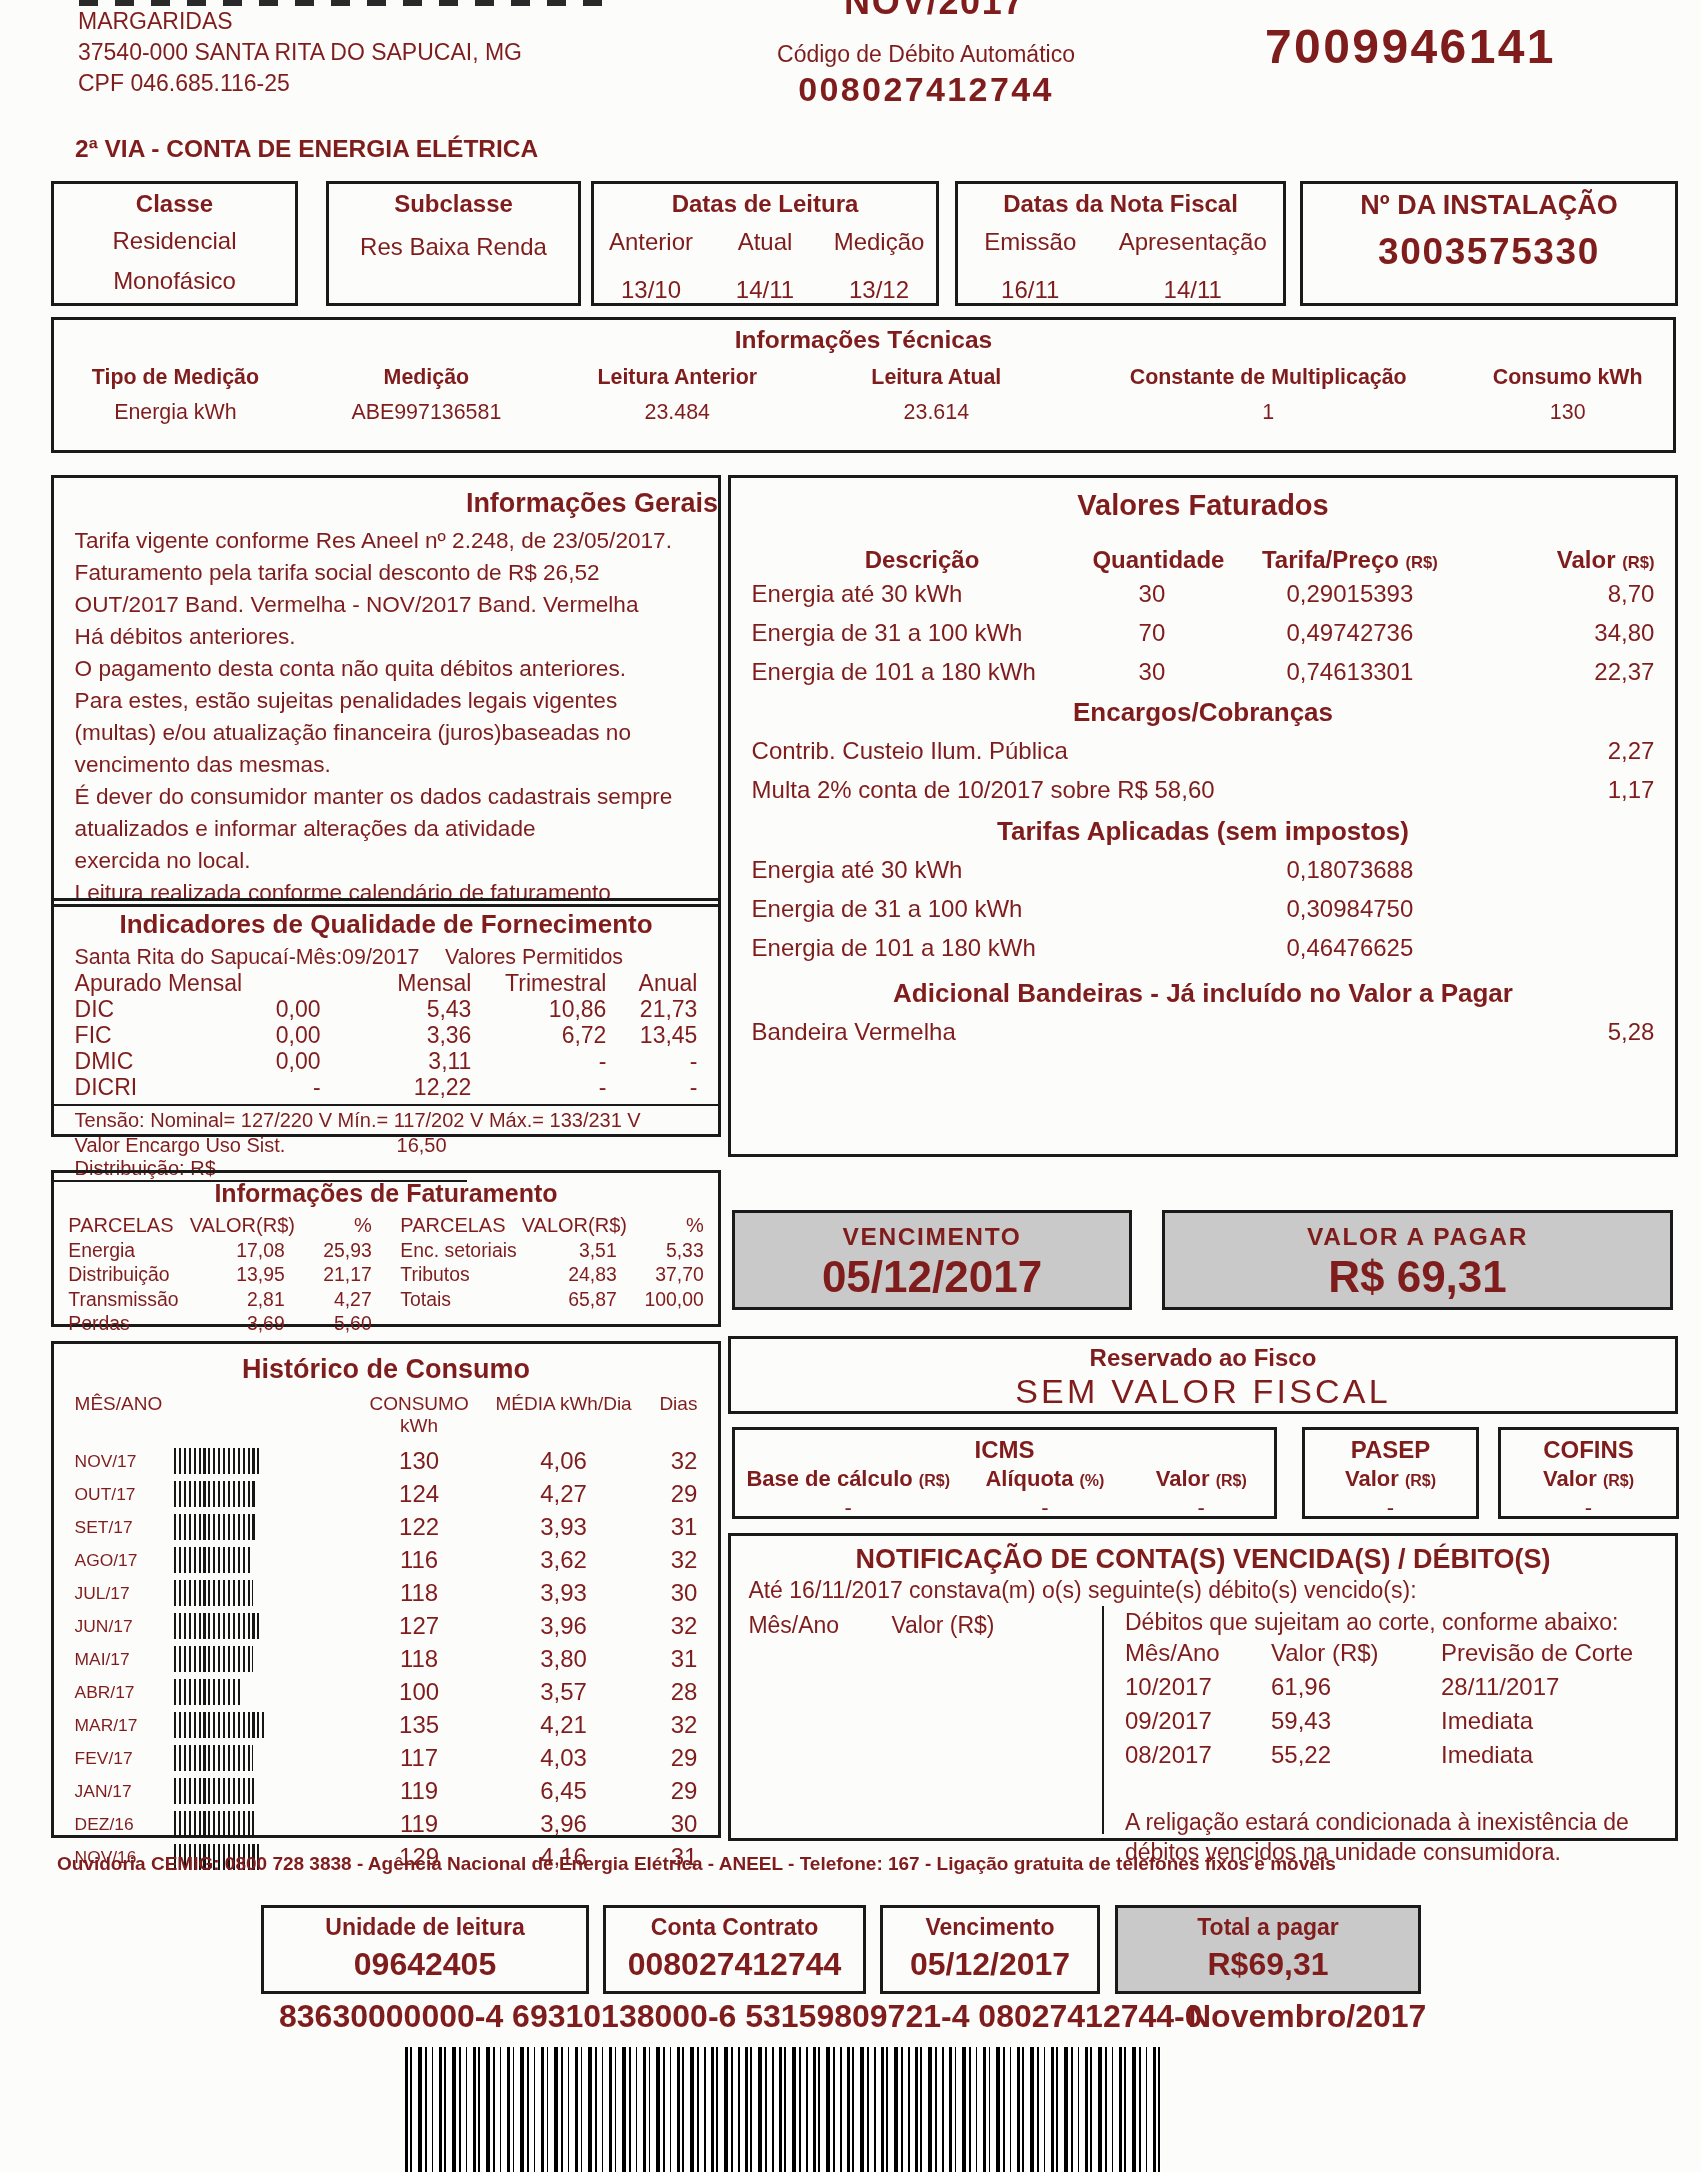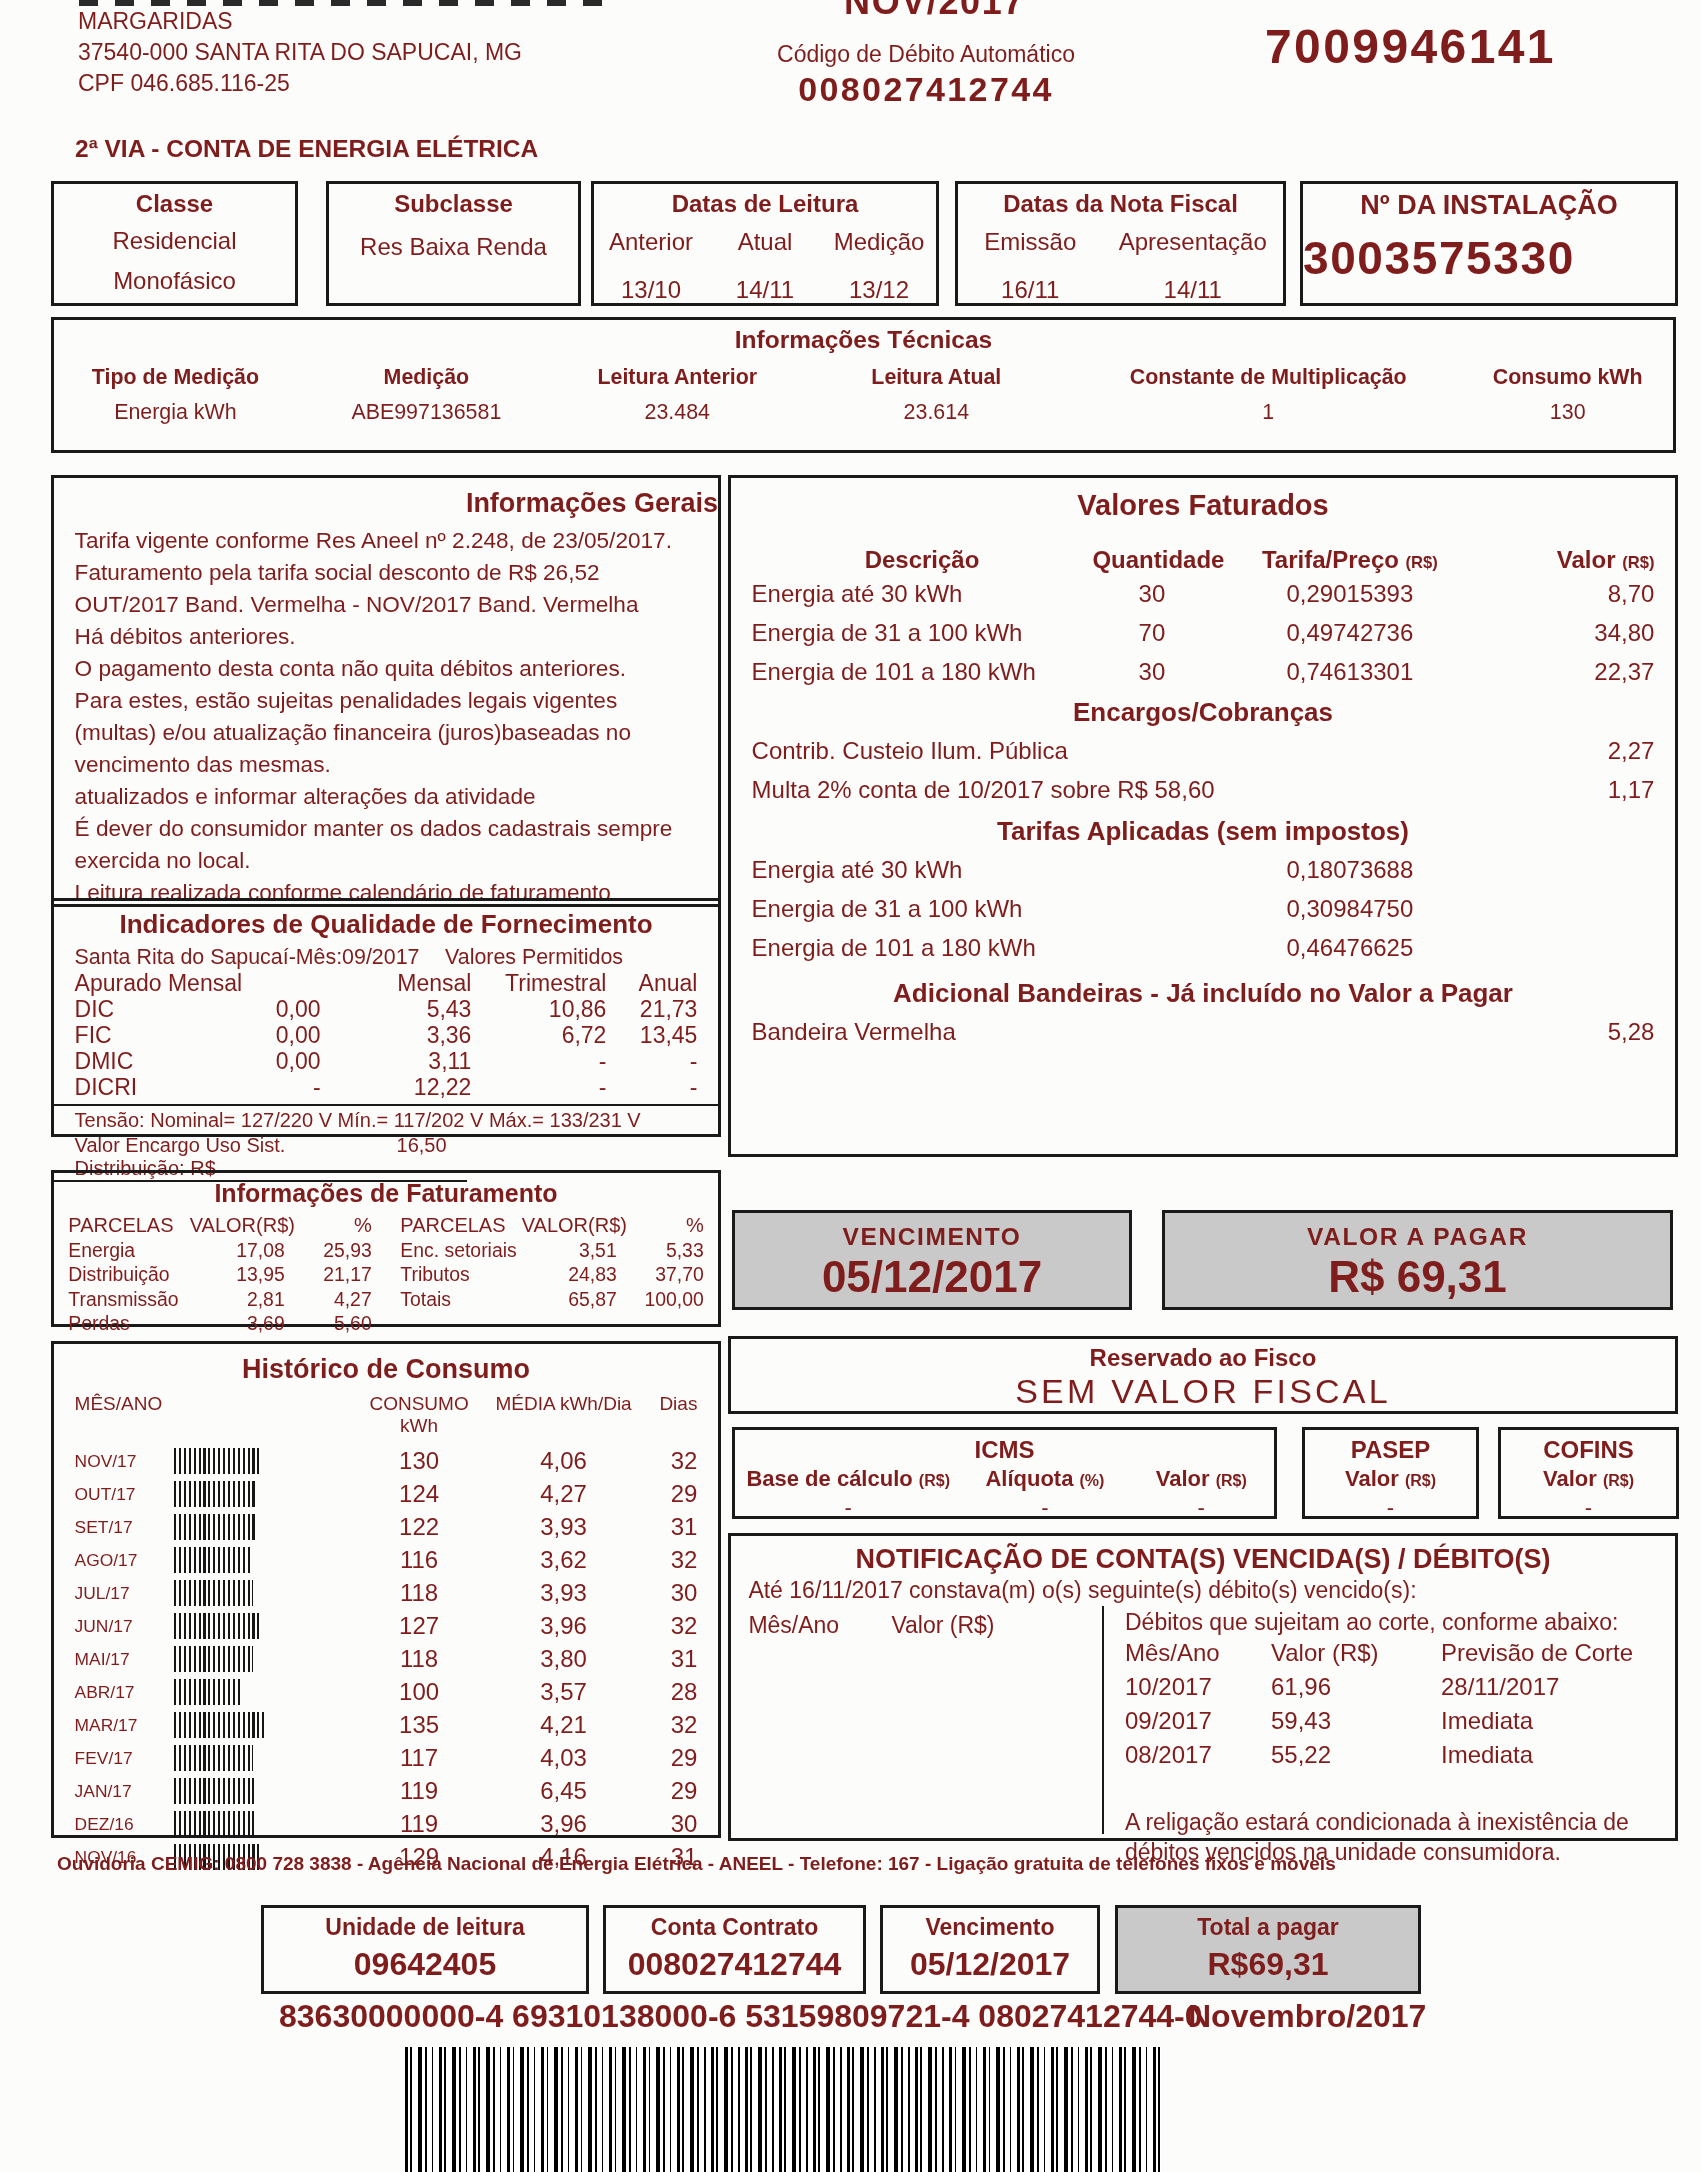--- a/index.html
+++ b/index.html
@@ -33,21 +33,21 @@
   #box-leitura{left:591px;width:348px;}
   .cols3{display:grid;grid-template-columns:1fr 1fr 1fr;font-size:24px;text-align:center;}
   #box-leitura .hdr{margin-top:9.5px;}
   #box-leitura .vals{margin-top:20.6px;}
   #box-nf{left:955px;width:331px;}
   .cols2{display:grid;grid-template-columns:1fr 1.25fr;font-size:24px;text-align:center;}
   #box-nf .hdr{margin-top:9.5px;}
   #box-nf .vals{margin-top:20.6px;}
   #box-inst{left:1300px;width:378px;}
   #box-inst .ttl{font-size:27px;}
-  #box-inst .val{font-size:46px;font-weight:bold;letter-spacing:1.6px;margin-top:9.5px;}
+  #box-inst .val{font-size:37px;font-weight:bold;text-align:center;letter-spacing:1.6px;margin-top:9.5px;}
 
   
   #tecnicas{left:51px;top:317px;width:1625px;height:136px;}
   #tecnicas .ttl{font-size:24.5px;font-weight:bold;text-align:center;margin-top:6.3px;}
   .tec-grid{display:grid;grid-template-columns:15% 16% 15% 17% 24% 13%;text-align:center;}
   .tec-grid.h{font-size:21.4px;font-weight:bold;margin-top:11px;}
   .tec-grid.v{font-size:21.4px;margin-top:9.5px;}
 
   
   #gerais{left:51px;top:475px;width:670px;height:432px;}
@@ -221,22 +221,22 @@
     <div>
 
     <div class="line">Tarifa vigente conforme Res Aneel nº 2.248, de 23/05/2017.</div>
         <div class="line">Faturamento pela tarifa social desconto de R$ 26,52</div>
         <div class="line">OUT/2017 Band. Vermelha - NOV/2017 Band. Vermelha</div>
         <div class="line">Há débitos anteriores.</div>
         <div class="line">O pagamento desta conta não quita débitos anteriores.</div>
         <div class="line">Para estes, estão sujeitas penalidades legais vigentes</div>
         <div class="line">(multas) e/ou atualização financeira (juros)baseadas no</div>
         <div class="line">vencimento das mesmas.</div>
+        <div class="line">É dever do consumidor manter os dados cadastrais sempre</div>
         <div class="line">atualizados e informar alterações da atividade</div>
-        <div class="line">É dever do consumidor manter os dados cadastrais sempre</div>
         <div class="line">exercida no local.</div>
         <div class="line">Leitura realizada conforme calendário de faturamento</div>
       </div>
   </div>
 
   <div class="abs box" id="valores">
     <div class="ttl">Valores Faturados</div>
     <div class="vf-h">
       <span class="c">Descrição</span>
       <span class="c">Quantidade</span>

